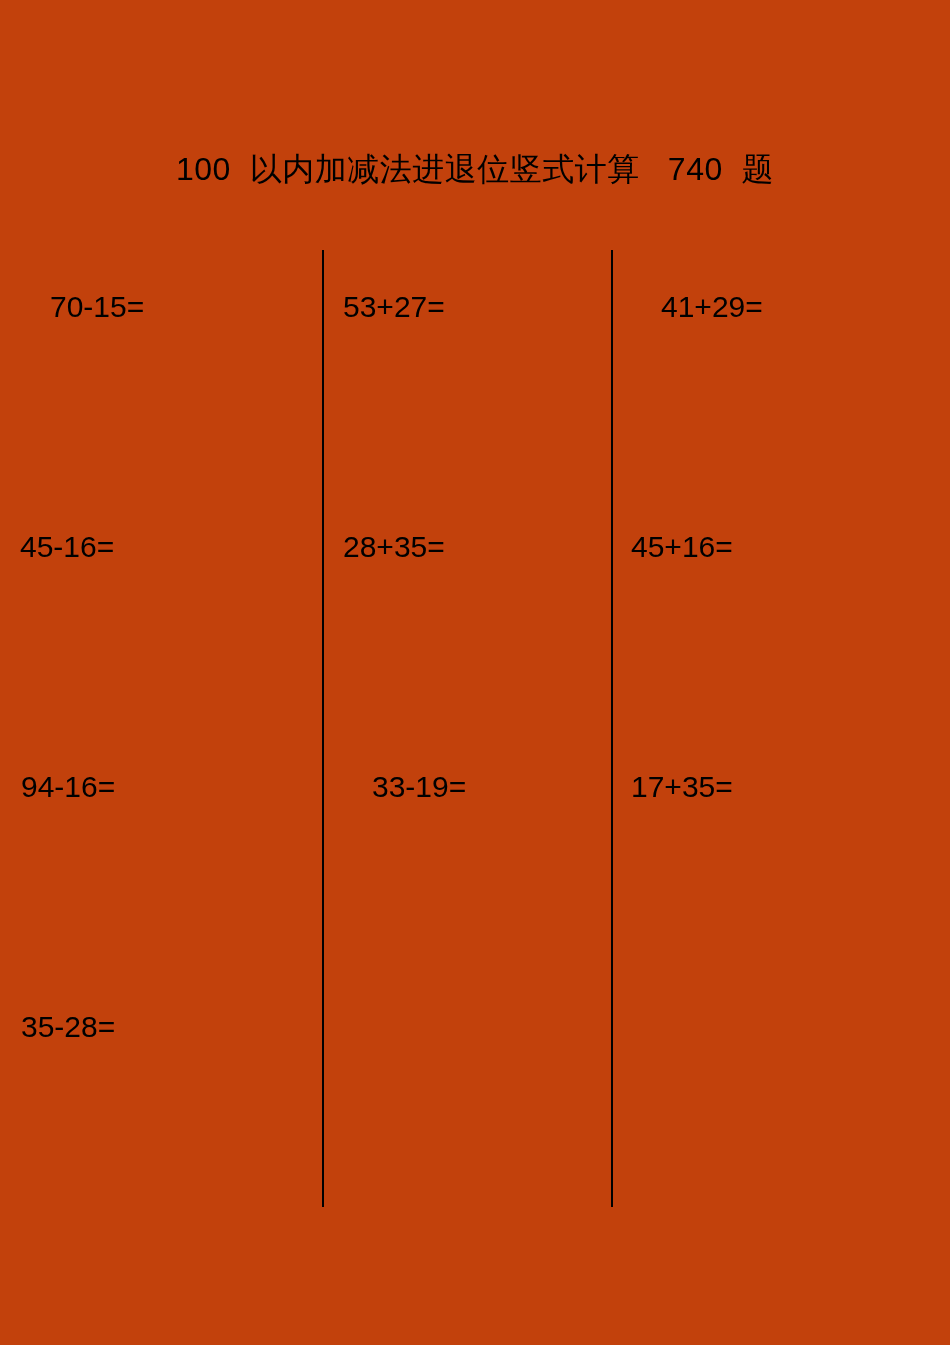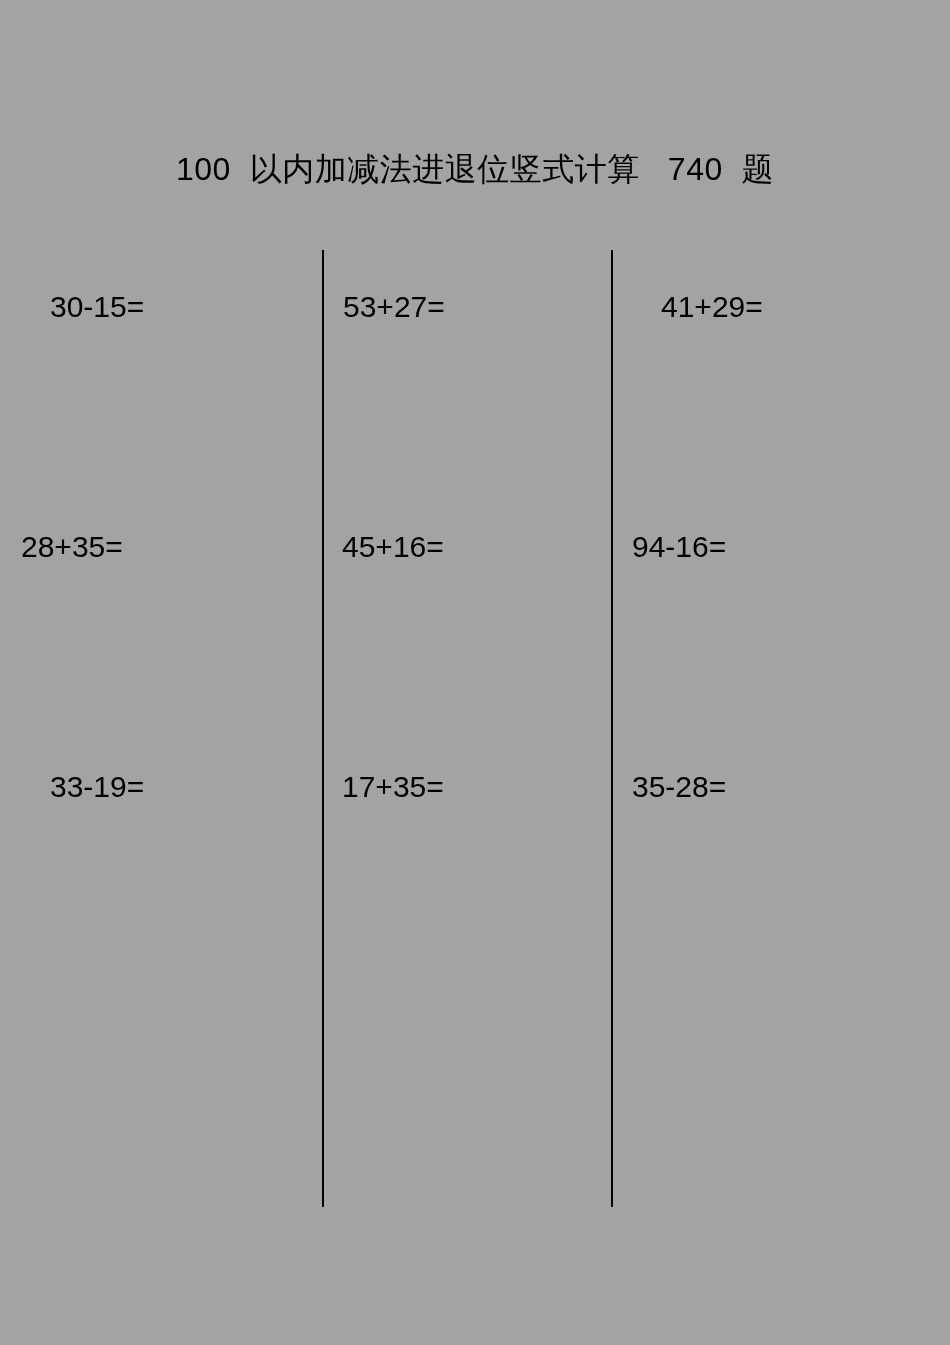--- a/index.html
+++ b/index.html
@@ -11,21 +11,21 @@
   body {
     font-family: "Liberation Sans", "DejaVu Sans", sans-serif;
     color: #000000;
     -webkit-font-smoothing: antialiased;
   }
 
   .page {
     position: relative;
     width: 950px;
     height: 1345px;
-    background: #a3a3a3;
+    background: #c2410c;
     overflow: hidden;
   }
 
   
   .worksheet-title {
     position: absolute;
     top: 126px;
     left: 0;
     width: 950px;
     text-align: center;
@@ -83,28 +83,31 @@
 <div class="page">
 
   <h1 class="worksheet-title">100  以内加减法进退位竖式计算   740  题</h1>
 
   <div class="divider divider-1"></div>
   <div class="divider divider-2"></div>
 
   <div class="problem-grid">
 
     <div class="problem-cell col-0">
-      <span class="problem-text">30-15=</span>
+      <span class="problem-text">70-15=</span>
     </div>
     <div class="problem-cell col-2">
       <span class="problem-text">53+27=</span>
     </div>
 
     <div class="problem-cell col-0">
       <span class="problem-text">41+29=</span>
+    </div>
+    <div class="problem-cell col-1">
+      <span class="problem-text">45-16=</span>
     </div>
     <div class="problem-cell col-2">
       <span class="problem-text">28+35=</span>
     </div>
 
     <div class="problem-cell col-1">
       <span class="problem-text">45+16=</span>
     </div>
     <div class="problem-cell col-2">
       <span class="problem-text">94-16=</span>

